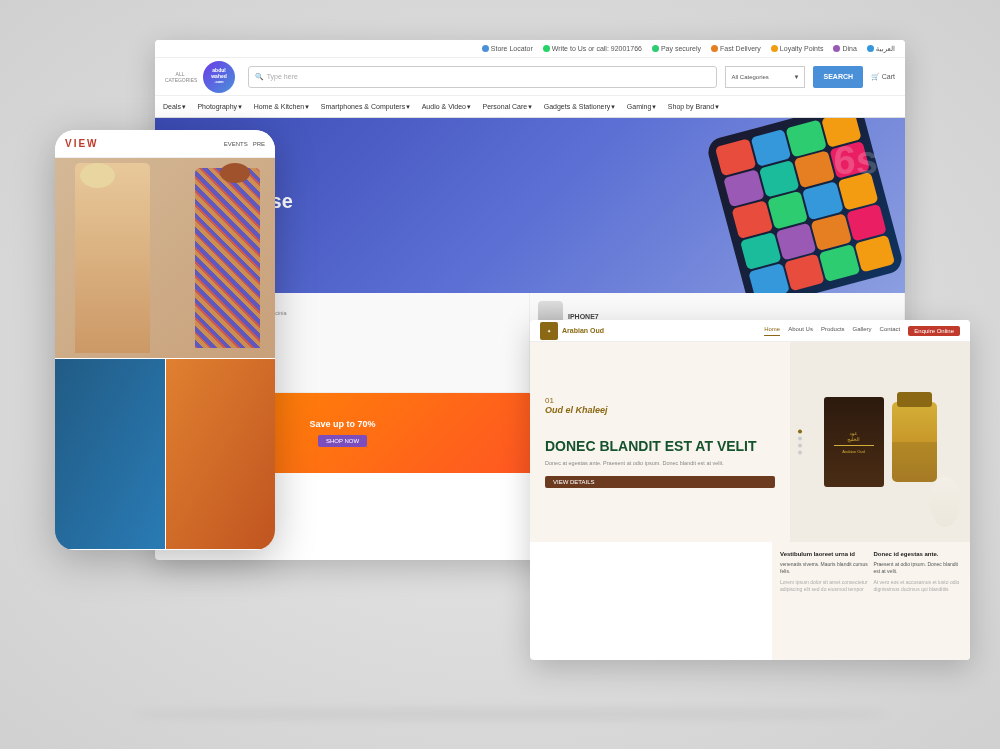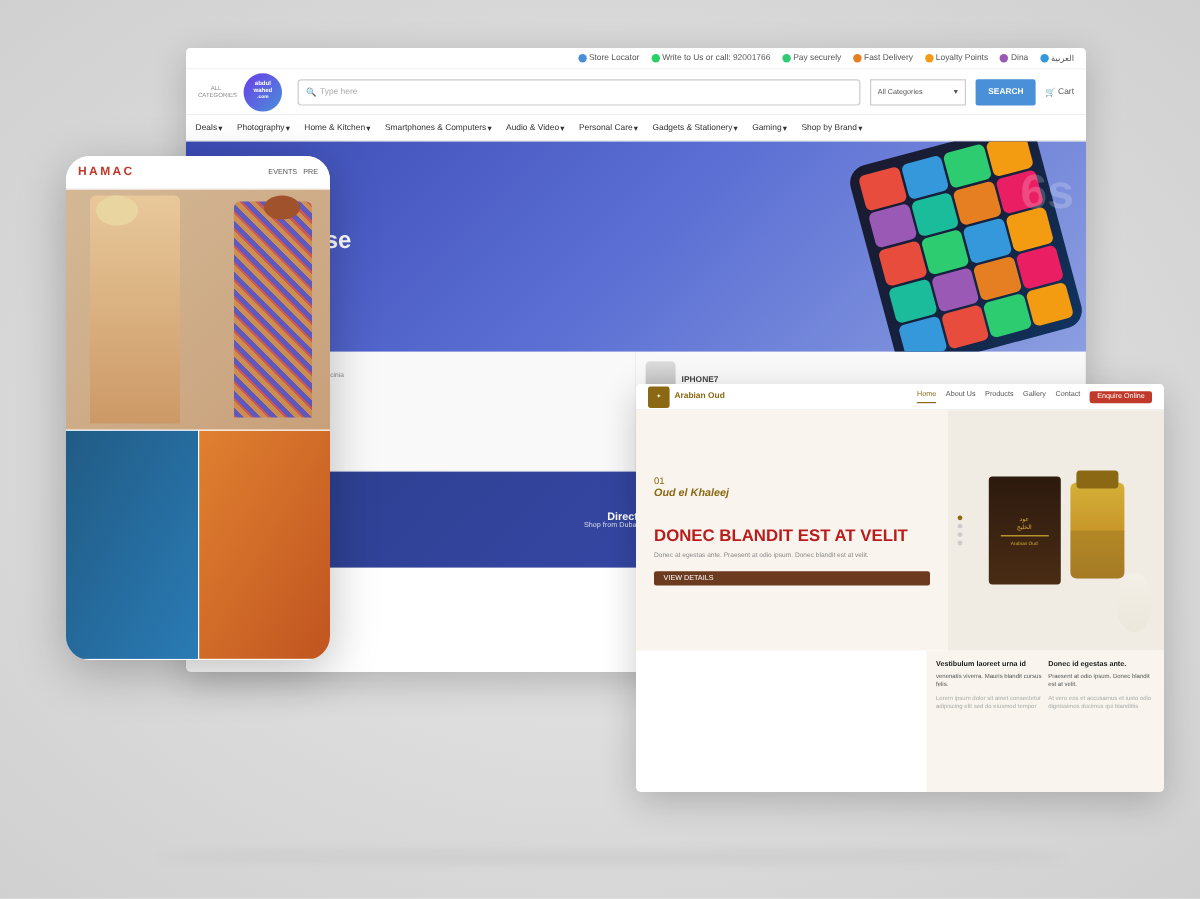--- a/index.html
+++ b/index.html
@@ -217,21 +217,21 @@
     .app-red { background: #e74c3c; }
     .app-green { background: #2ecc71; }
     .app-blue { background: #3498db; }
     .app-yellow { background: #f39c12; }
     .app-purple { background: #9b59b6; }
     .app-teal { background: #1abc9c; }
     .app-orange { background: #e67e22; }
     .app-pink { background: #e91e63; }
     .hero-6s-badge {
       position: absolute;
-      right: 10px;
+      right: 27px;
       top: 20px;
       font-size: 40px;
       color: rgba(255,255,255,0.2);
       font-weight: bold;
     }
 
     
     .site-products {
       display: flex;
       height: 100px;
@@ -435,21 +435,21 @@
       font-size: 9px;
       font-weight: bold;
       color: #8b6914;
       font-style: italic;
       line-height: 1.3;
       margin-bottom: 21px;
     }
     .oud-hero-subtitle {
       font-size: 14px;
       font-weight: bold;
-      color: #b91c1c;
+      color: #14532d;
       text-transform: uppercase;
       line-height: 1.2;
     }
     .oud-hero-desc {
       font-size: 5.5px;
       color: #888;
       margin-top: 5px;
       line-height: 1.4;
     }
     .oud-view-btn {
@@ -745,30 +745,36 @@
           <div class="iphone-img"></div>
           <div>
             <div class="product-name">IPHONE7</div>
             <div class="product-desc">Velit libero consequat quam suscipit ultrices lacinia</div>
           </div>
         </div>
       </div>
     </div>
 
     <div class="promo-banner">
+      <div class="promo-left">
+        <div style="text-align:center;">
+          <div class="promo-left-text">Save up to 70%</div>
+          <div class="shop-now-btn">SHOP NOW</div>
+        </div>
+      </div>
       <div class="promo-right">
         <div class="promo-right-title">Direct from</div>
         <div class="promo-right-sub">Shop from Dubai and get in KSA</div>
       </div>
     </div>
   </div>
 
   <div class="mobile-mockup">
     <div class="mobile-header">
-      <div class="mobile-logo">HAMAC</div>
+      <div class="mobile-logo">VIEW</div>
       <div class="mobile-nav-items">
         <span class="mobile-nav-item">EVENTS</span>
         <span class="mobile-nav-item">PRE</span>
       </div>
     </div>
     <div class="mobile-image-grid">
       <div class="fashion-img-1">
         <div style="width:100%;height:100%;position:relative;background:linear-gradient(to bottom right, #d4b896, #c8a07a);">
 
           <div style="position:absolute;left:20px;top:5px;width:75px;height:190px;background:linear-gradient(to bottom, #e8c89a, #cc9966);border-radius:5px 5px 0 0;"></div>

